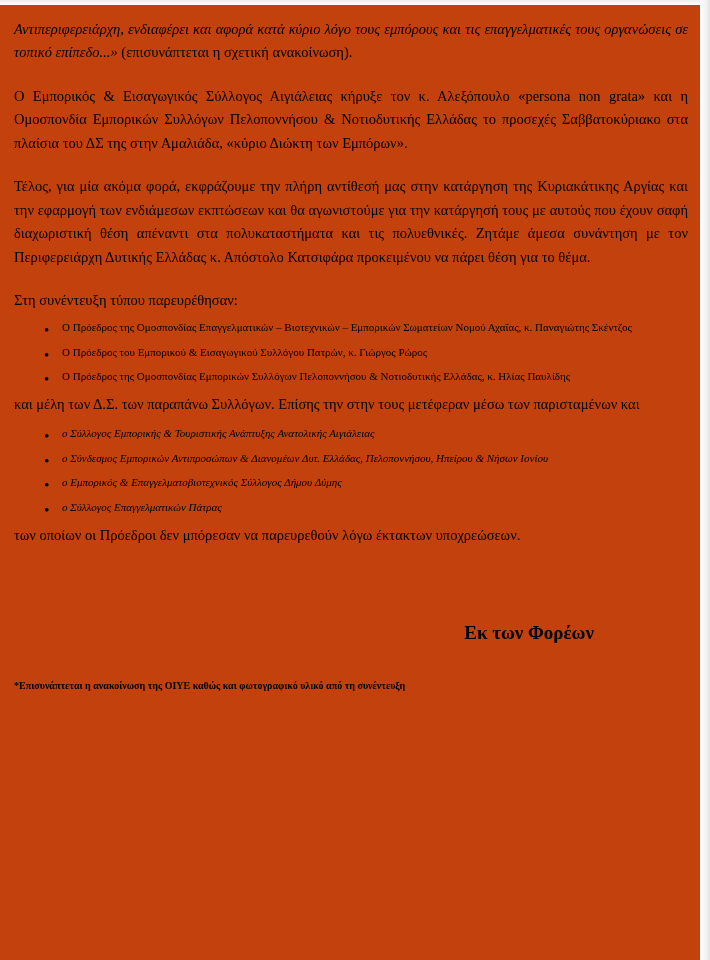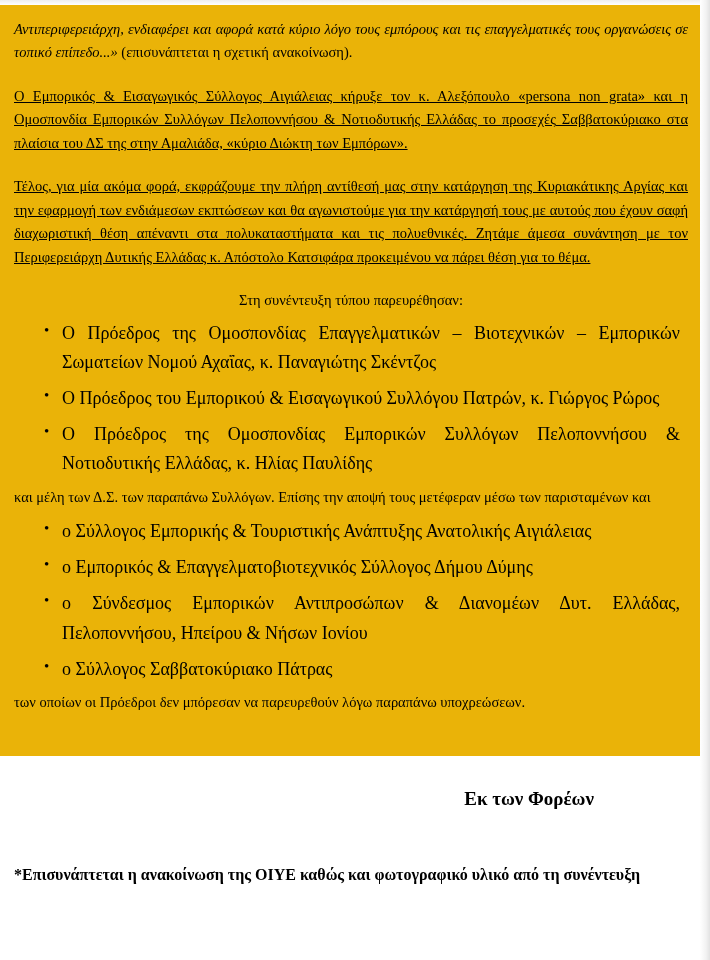--- a/index.html
+++ b/index.html
@@ -10,22 +10,22 @@
     width: 710px;
     height: 960px;
     background: #ffffff;
     font-family: "Liberation Serif", serif;
     color: #000000;
     overflow: hidden;
   }
   .page {
     position: relative;
     width: 710px;
-    height: 756px;
-    background: #eab308;
+    height: 960px;
+    background: #c2410c;
     box-sizing: border-box;
     padding: 18px 22px 0 14px;
   }
   
   .edge-right {
     position: absolute;
     top: 0;
     right: 0;
     width: 10px;
     height: 960px;
@@ -47,68 +47,68 @@
     text-justify: inter-word;
   }
   .italic {
     font-style: italic;
   }
   .para-quote {
     margin-bottom: 20px;
   }
   .para {
     margin-bottom: 20px;
-    text-decoration: underline;
   }
   .lead-in {
     margin-bottom: 6px;
-    text-align: center;
+    text-align: left;
   }
   ul.bullets {
     margin: 0 0 0 0;
     padding-left: 48px;
     list-style: none;
   }
   ul.bullets li {
     position: relative;
-    font-size: 18px;
+    font-size: 11px;
     line-height: 1.62;
     margin-bottom: 7px;
     text-align: justify;
     padding-right: 8px;
   }
   ul.bullets li::before {
     content: "\2022";
     position: absolute;
     left: -18px;
     top: -1px;
     font-size: 15px;
   }
   .after-list {
     margin-top: 2px;
     margin-bottom: 8px;
   }
   .list-block-2 {
     margin-top: 6px;
+    font-style: italic;
   }
   .closing {
     margin-top: 2px;
     margin-bottom: 0;
     text-align: left;
   }
   .signature {
     margin-top: 74px;
     text-align: right;
     font-size: 19px;
     font-weight: bold;
     padding-right: 94px;
   }
   .footnote {
-    margin-top: 56px;
-    font-size: 16px;
+    margin-top: 36px;
+    font-size: 10px;
     font-weight: bold;
     text-align: left;
   }
 </style>
 </head>
 <body>
 
 <div class="page">
   <div class="edge-top"></div>
   <div class="edge-right"></div>
@@ -120,27 +120,27 @@
   <p class="para">Τέλος, για μία ακόμα φορά, εκφράζουμε την πλήρη αντίθεσή μας στην κατάργηση της Κυριακάτικης Αργίας και την εφαρμογή των ενδιάμεσων εκπτώσεων και θα αγωνιστούμε για την κατάργησή τους με αυτούς που έχουν σαφή διαχωριστική θέση απέναντι στα πολυκαταστήματα και τις πολυεθνικές. Ζητάμε άμεσα συνάντηση με τον Περιφερειάρχη Δυτικής Ελλάδας κ. Απόστολο Κατσιφάρα προκειμένου να πάρει θέση για το θέμα.</p>
 
   <p class="lead-in">Στη συνέντευξη τύπου παρευρέθησαν:</p>
 
   <ul class="bullets">
     <li>Ο Πρόεδρος της  Ομοσπονδίας Επαγγελματικών – Βιοτεχνικών – Εμπορικών Σωματείων Νομού Αχαΐας, κ. Παναγιώτης Σκέντζος</li>
     <li>Ο Πρόεδρος του Εμπορικού &amp; Εισαγωγικού Συλλόγου Πατρών, κ. Γιώργος Ρώρος</li>
     <li>Ο Πρόεδρος της Ομοσπονδίας Εμπορικών Συλλόγων Πελοποννήσου &amp; Νοτιοδυτικής Ελλάδας, κ. Ηλίας Παυλίδης</li>
   </ul>
 
-  <p class="after-list">και μέλη των Δ.Σ. των παραπάνω Συλλόγων. Επίσης την αποψή τους μετέφεραν μέσω των παρισταμένων και</p>
+  <p class="after-list">και μέλη των Δ.Σ. των παραπάνω Συλλόγων. Επίσης την στην τους μετέφεραν μέσω των παρισταμένων και</p>
 
   <ul class="bullets list-block-2">
     <li>ο Σύλλογος Εμπορικής &amp; Τουριστικής Ανάπτυξης Ανατολικής Αιγιάλειας</li>
+    <li>ο Σύνδεσμος Εμπορικών Αντιπροσώπων &amp; Διανομέων Δυτ. Ελλάδας, Πελοποννήσου, Ηπείρου  &amp; Νήσων Ιονίου</li>
     <li>ο Εμπορικός &amp; Επαγγελματοβιοτεχνικός Σύλλογος Δήμου Δύμης</li>
-    <li>ο Σύνδεσμος Εμπορικών Αντιπροσώπων &amp; Διανομέων Δυτ. Ελλάδας, Πελοποννήσου, Ηπείρου  &amp; Νήσων Ιονίου</li>
-    <li>ο Σύλλογος Σαββατοκύριακο Πάτρας</li>
+    <li>ο Σύλλογος Επαγγελματικών Πάτρας</li>
   </ul>
 
-  <p class="closing">των οποίων οι Πρόεδροι δεν μπόρεσαν να παρευρεθούν λόγω παραπάνω υποχρεώσεων.</p>
+  <p class="closing">των οποίων οι Πρόεδροι δεν μπόρεσαν να παρευρεθούν λόγω έκτακτων υποχρεώσεων.</p>
 
   <div class="signature">Εκ των Φορέων</div>
 
   <div class="footnote">*Επισυνάπτεται η ανακοίνωση της ΟΙΥΕ καθώς και φωτογραφικό υλικό από τη συνέντευξη</div>
 </div>
 
 </body></html>

